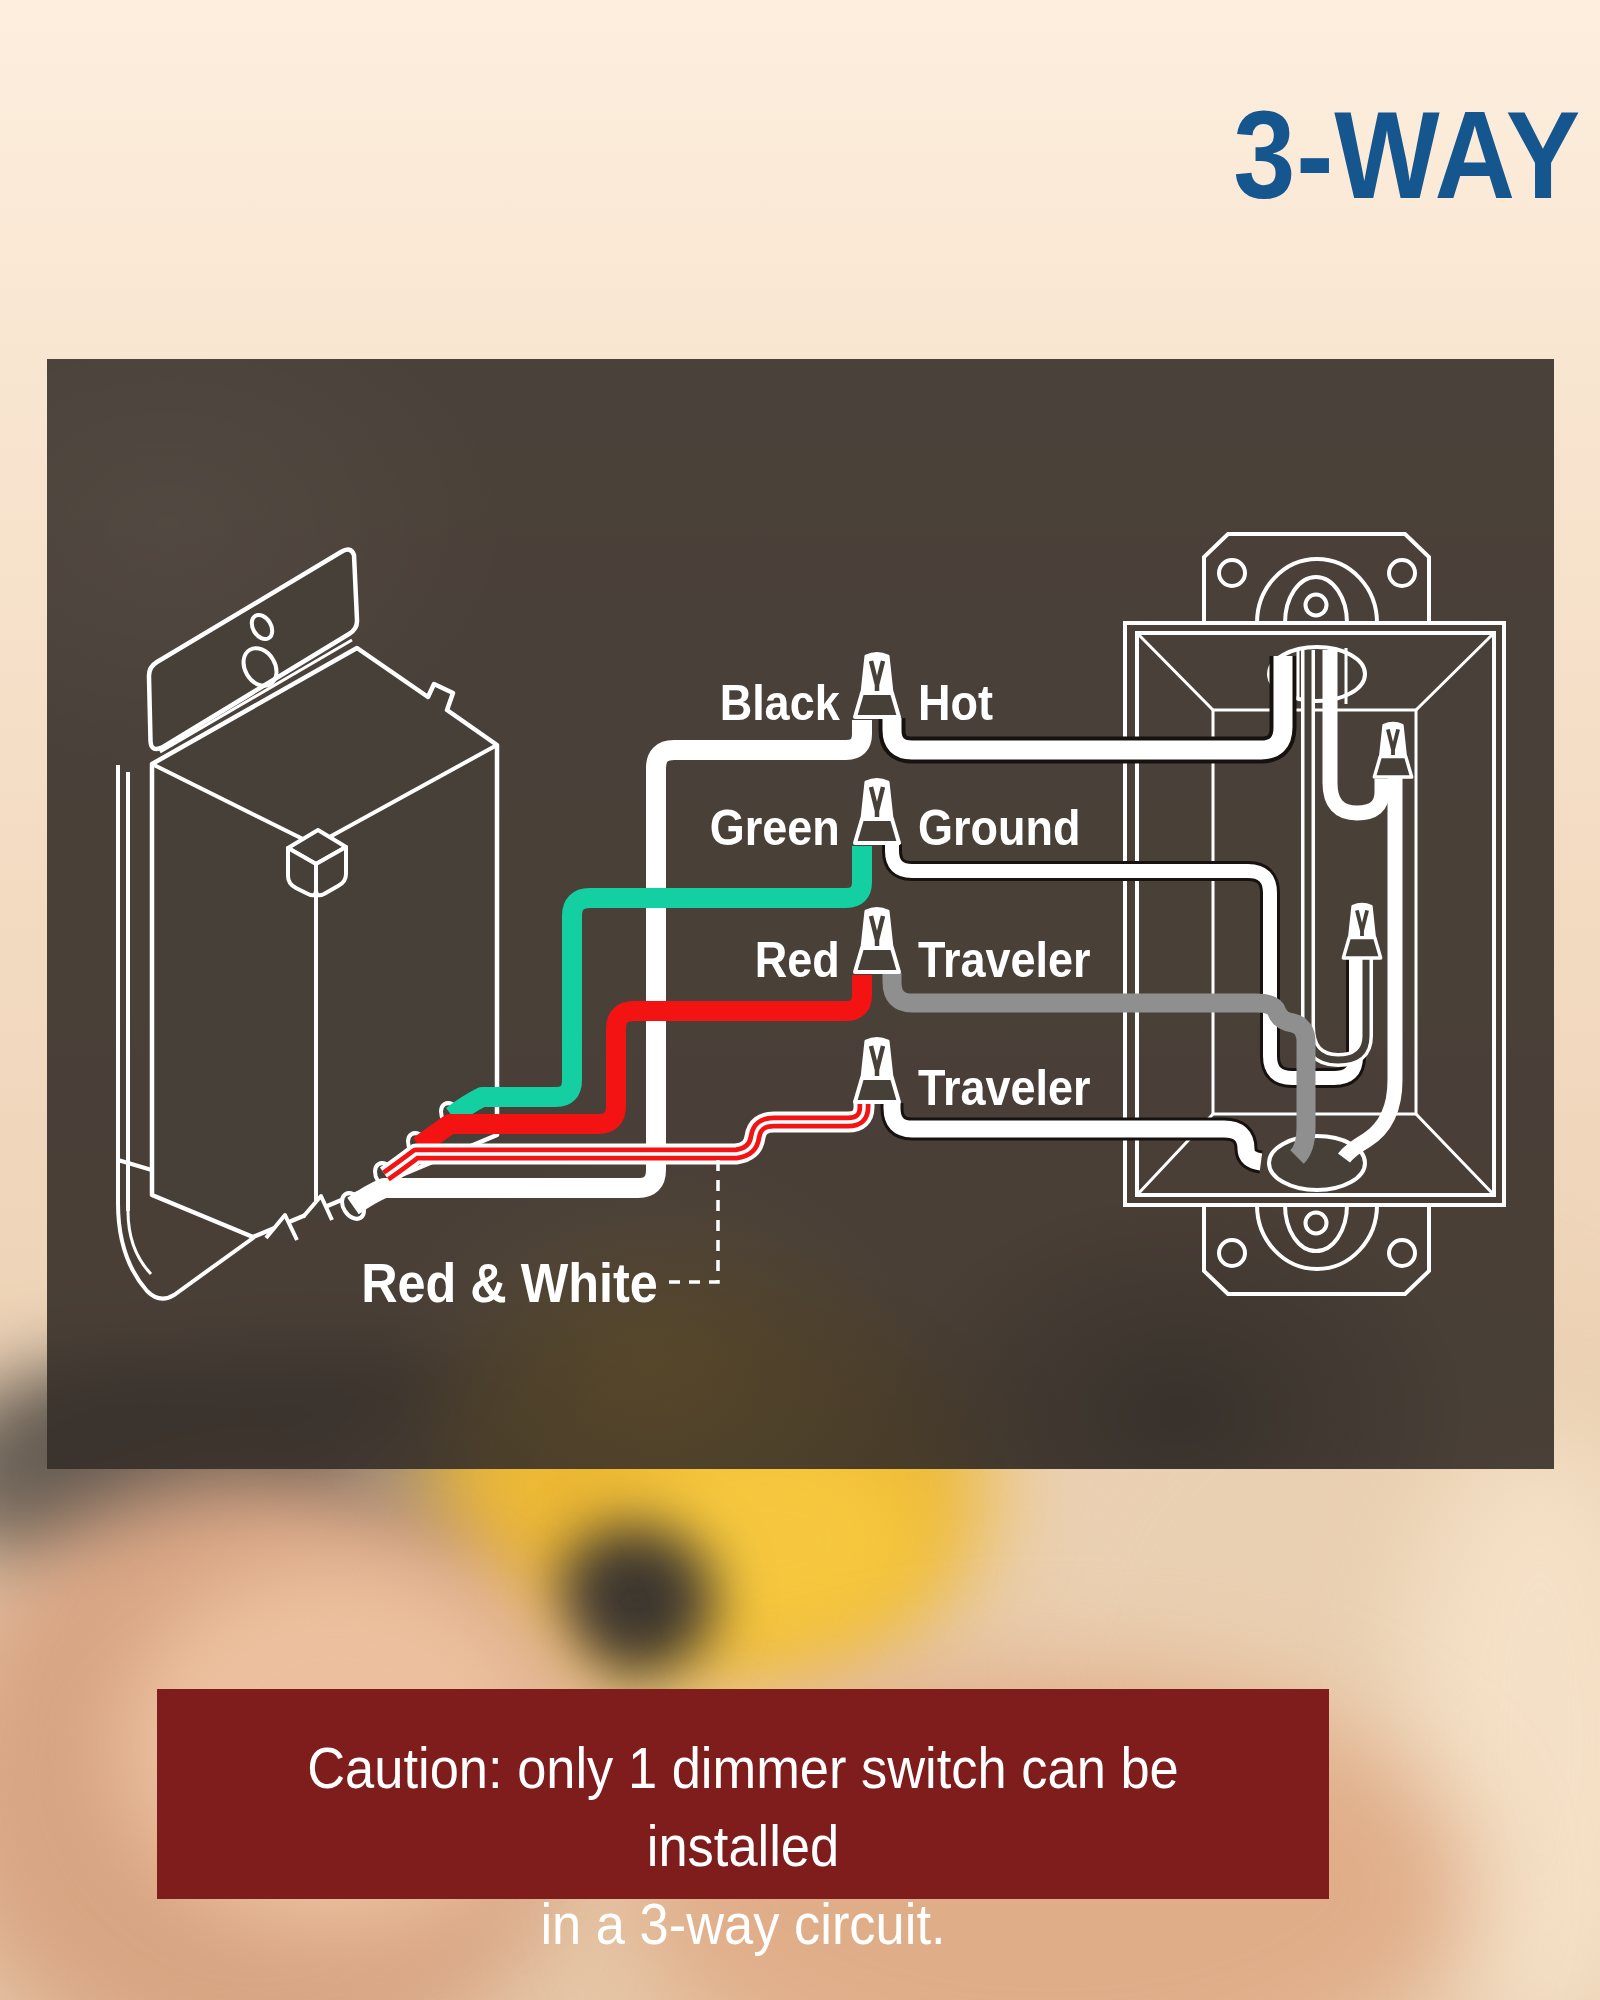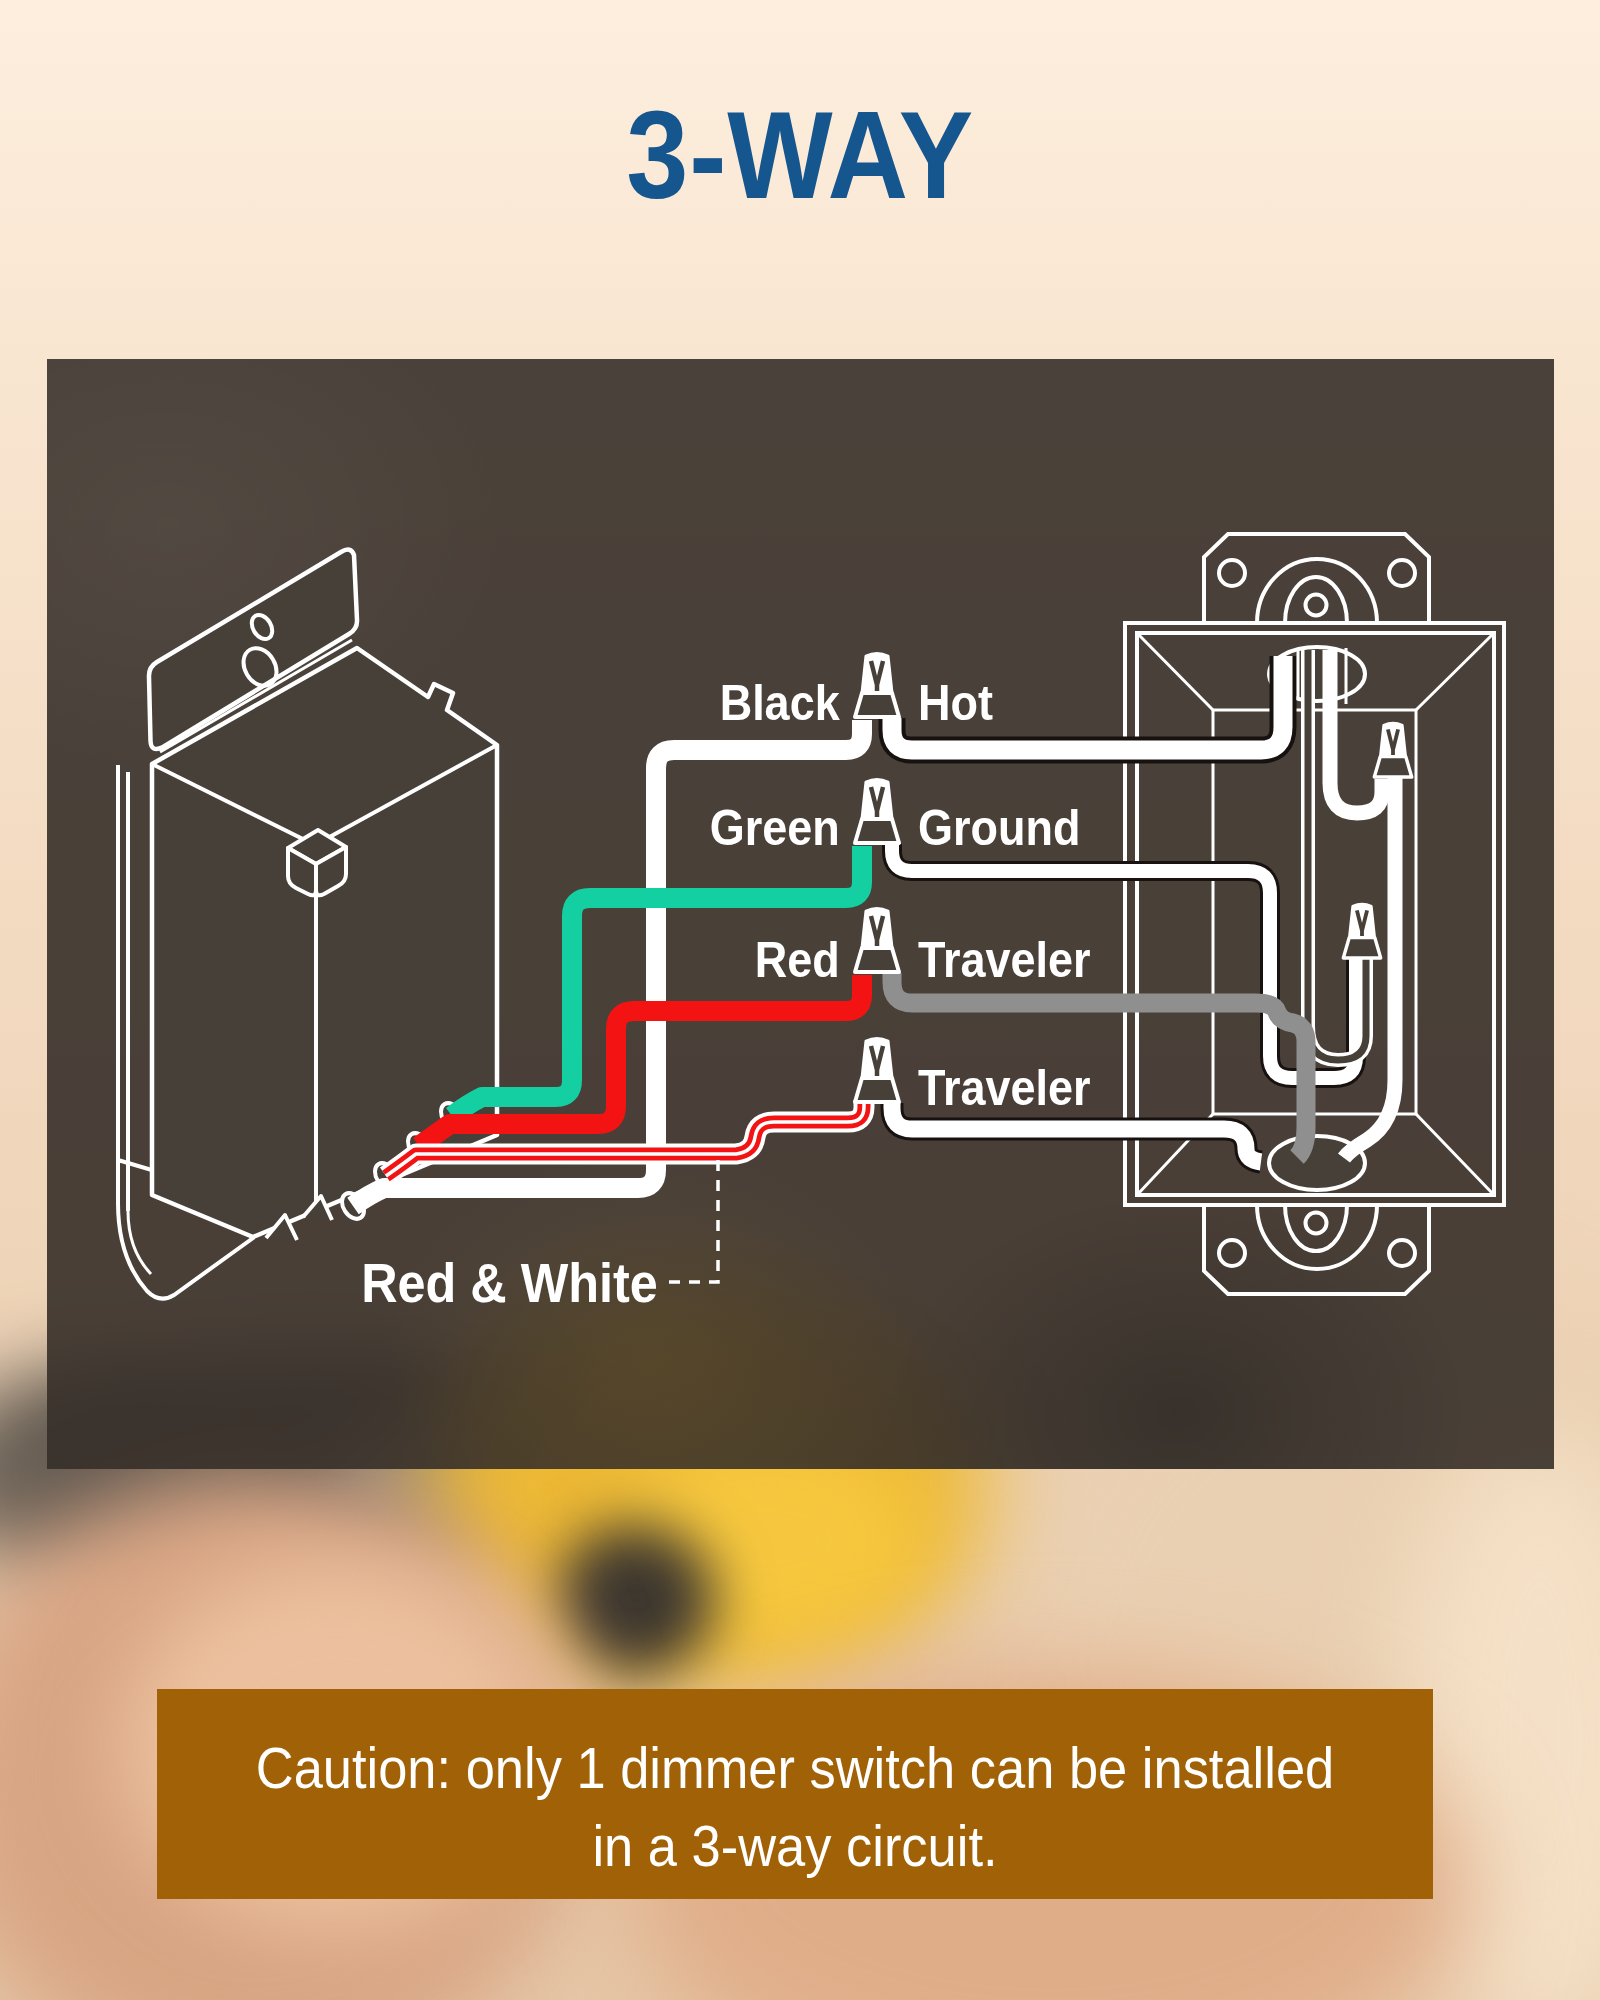--- a/index.html
+++ b/index.html
@@ -27,25 +27,25 @@
   .panel{position:absolute;left:47px;top:359px;width:1507px;height:1110px;
          background:rgba(54,47,41,0.90);}
   .panel:after{content:"";position:absolute;inset:0;
     background:
       radial-gradient(380px 300px at 40% 90%,rgba(205,165,45,0.10),rgba(205,165,45,0) 70%),
       radial-gradient(420px 320px at 75% 95%,rgba(0,0,0,0.22),rgba(0,0,0,0) 70%),
       radial-gradient(500px 360px at 8% 15%,rgba(255,255,255,0.045),rgba(255,255,255,0) 70%);}
 
   svg.diagram{position:absolute;left:0;top:0;width:1600px;height:2000px;}
 
-  .title{position:absolute;top:84px;left:0;width:100%;text-align:center;
+  .title{position:absolute;top:84px;left:0;width:100%;text-align:right;
          font-weight:bold;font-size:124px;color:#16568f;letter-spacing:1px;}
   .title-inner{display:inline-block;transform:scaleX(0.9);}
 
-  .banner{position:absolute;left:157px;top:1689px;width:1276px;height:210px;background:#a16207;}
+  .banner{position:absolute;left:157px;top:1689px;width:1172px;height:210px;background:#7f1d1d;}
   .banner-text{position:absolute;left:0;top:40px;width:100%;text-align:center;color:#ffffff;
                font-size:57px;line-height:78px;font-weight:400;transform:scaleX(0.92);}
 
   .line4{fill:none;stroke:#ffffff;stroke-width:4;}
   .line3{fill:none;stroke:#ffffff;stroke-width:3;}
   .wire{fill:none;stroke-linecap:butt;stroke-linejoin:round;}
   .lbl{font-family:"Liberation Sans",sans-serif;font-weight:700;font-size:50px;fill:#ffffff;}
   .lbl-big{font-size:56px;}
 </style>
 </head>

